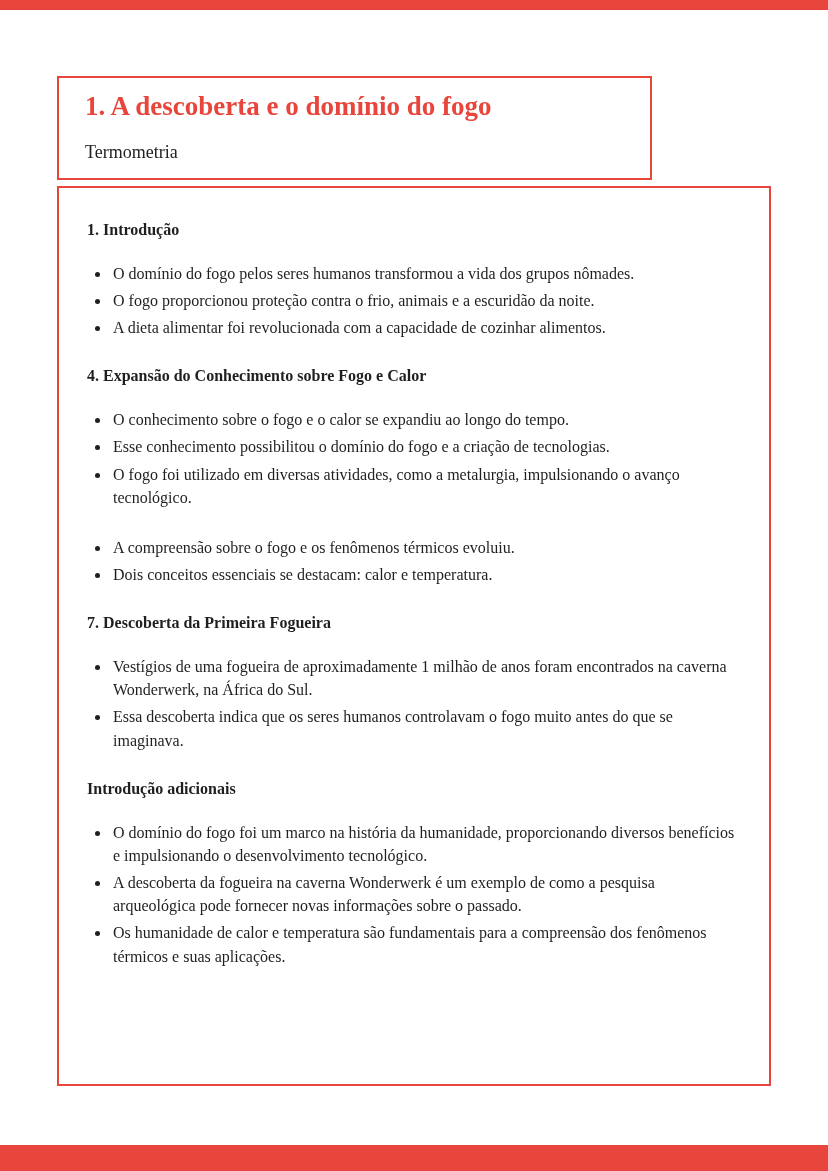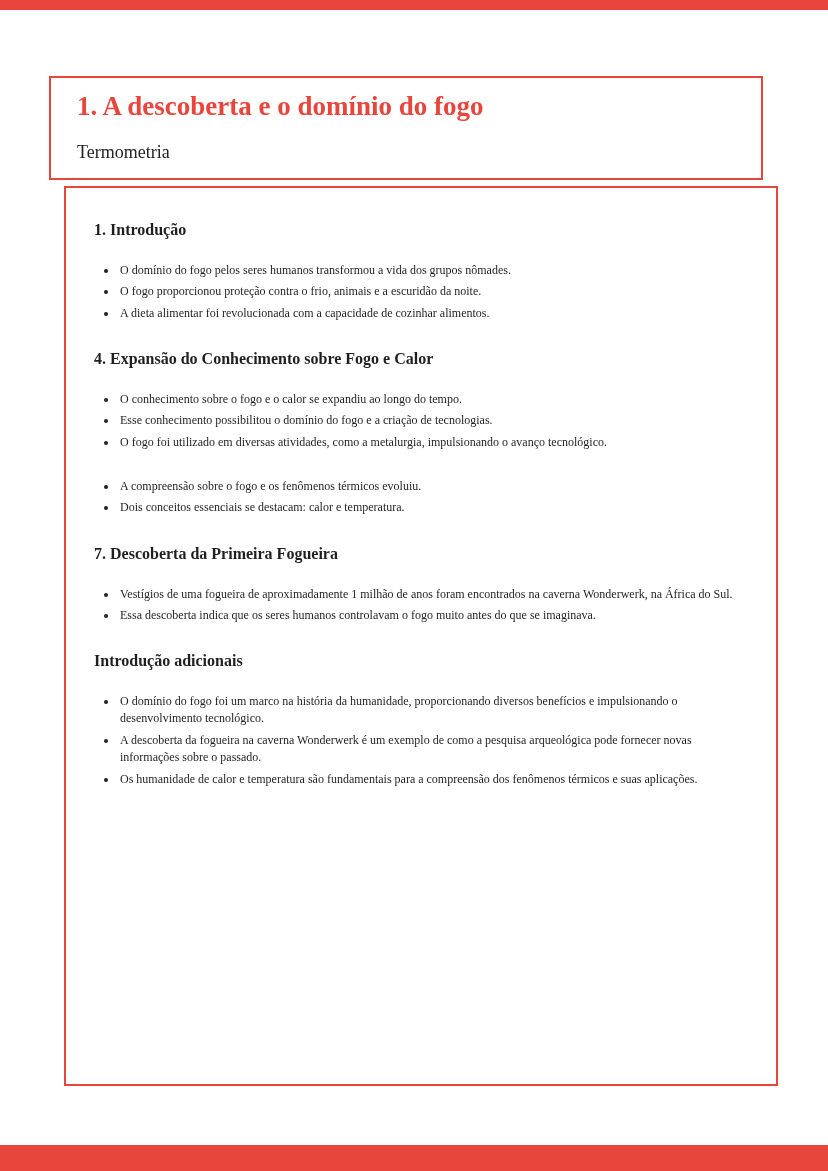--- a/index.html
+++ b/index.html
@@ -18,61 +18,61 @@
     width: 828px; height: 10px;
     background: var(--accent);
   }
   .bottom-bar {
     position: absolute; bottom: 0; left: 0;
     width: 828px; height: 26px;
     background: var(--accent);
   }
   .title-box {
     position: absolute;
-    left: 49px; top: 76px;
-    width: 714px;
+    left: 57px; top: 76px;
+    width: 595px;
     border: 2px solid var(--accent);
     background: #ffffff;
     padding: 12px 26px 14px 26px;
   }
   .title {
     color: var(--accent);
     font-size: 27px;
     font-weight: bold;
     line-height: 1.2;
   }
   .subtitle {
     color: #222222;
     font-size: 18px;
     margin-top: 20px;
     line-height: 1.2;
   }
   .content-box {
     position: absolute;
-    left: 64px; top: 186px;
+    left: 57px; top: 186px;
     width: 714px; height: 900px;
     border: 2px solid var(--accent);
     background: #ffffff;
     padding: 32px 30px 30px 28px;
     overflow: hidden;
   }
   .section-heading {
     font-weight: bold;
     font-size: 16px;
     color: var(--ink);
     margin-bottom: 21px;
     line-height: 1.3;
   }
   .bullet-list {
     list-style: disc outside;
     padding-left: 24px;
     margin: 0 0 27px 0;
   }
   .bullet-list li {
-    font-size: 12px;
+    font-size: 16px;
     line-height: 1.45;
     color: var(--ink);
     margin-bottom: 4px;
     padding-left: 2px;
   }
 </style>
 </head>
 <body>
 
 <div class="top-bar"></div>

